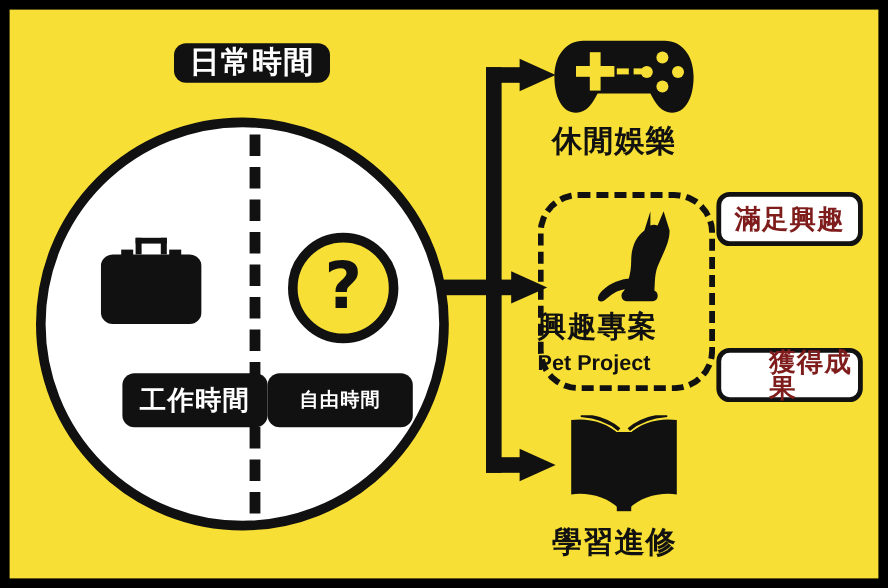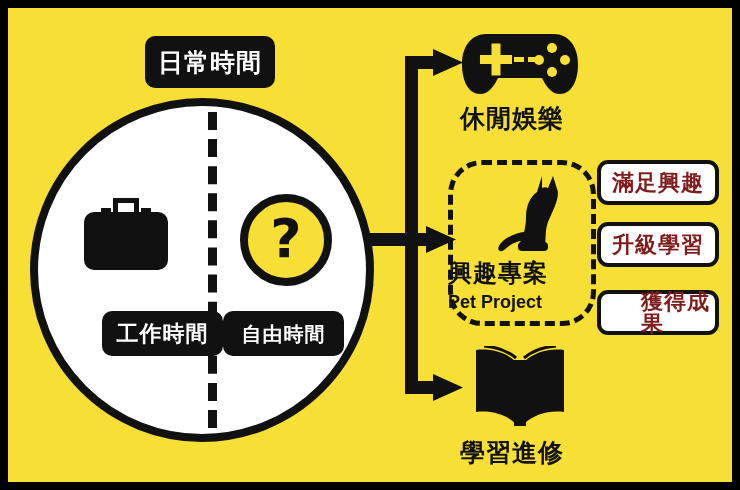--- a/index.html
+++ b/index.html
@@ -35,37 +35,37 @@
     justify-content: center;
     font-weight: bold;
     letter-spacing: 1px;
     line-height: 1;
     box-sizing: border-box;
   }
   #daily-pill {
     left: 137px;
     top: 28px;
     width: 130px;
-    height: 52px;
+    height: 33px;
     font-size: 25px;
   }
   #work-pill {
     left: 66px;
     top: 303px;
     width: 121px;
     height: 45px;
     font-size: 22px;
     margin-left: 28px;
   }
   #free-pill {
     left: 215px;
     top: 303px;
     width: 121px;
     height: 45px;
-    font-size: 20px;
+    font-size: 16px;
   }
   
   #main-circle {
     position: absolute;
     left: 22px;
     top: 90px;
     width: 344px;
     height: 344px;
     border-radius: 50%;
     background: #ffffff;
@@ -288,17 +288,16 @@
       <path d="M54 16 C64 6 80 2 94 4 L94 66 C80 64 64 68 54 78 Z" fill="#111111"></path>
       <rect x="44" y="14" width="12" height="66" fill="#111111"></rect>
       <path d="M14 0 C26 1 38 5 46 12" stroke="#111111" stroke-width="3" fill="none"></path>
       <path d="M14 6 C26 7 38 11 46 18" stroke="#111111" stroke-width="3" fill="none"></path>
       <path d="M86 0 C74 1 62 5 54 12" stroke="#111111" stroke-width="3" fill="none"></path>
       <path d="M86 6 C74 7 62 11 54 18" stroke="#111111" stroke-width="3" fill="none"></path>
     </svg>
     <div class="node-caption" id="study-caption">學習進修</div>
 
     <div class="benefit" id="benefit-0">滿足興趣</div>
-    <div class="benefit" id="benefit-1">升級學習</div>
     <div class="benefit" id="benefit-2">獲得成果</div>
 
   </div>
 </div>
 
 </body></html>

